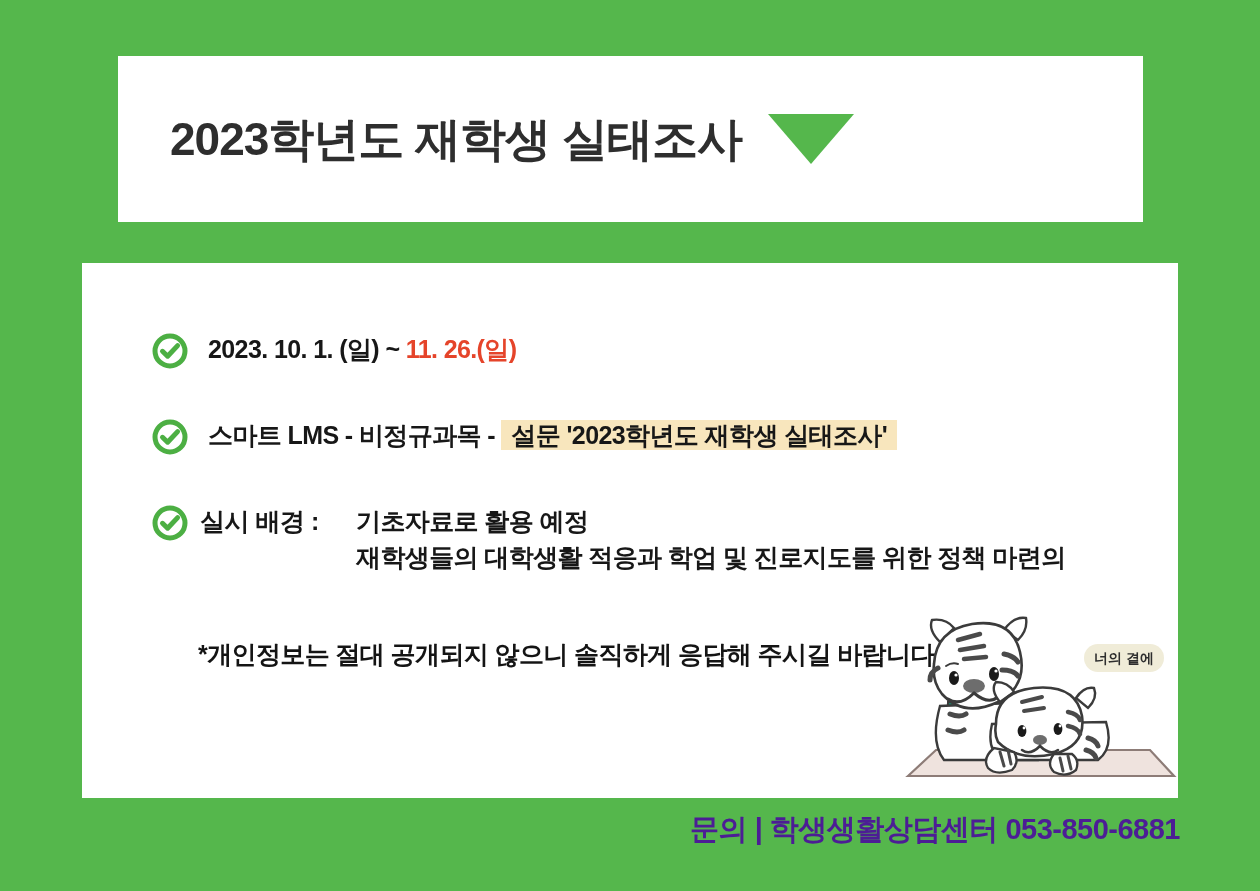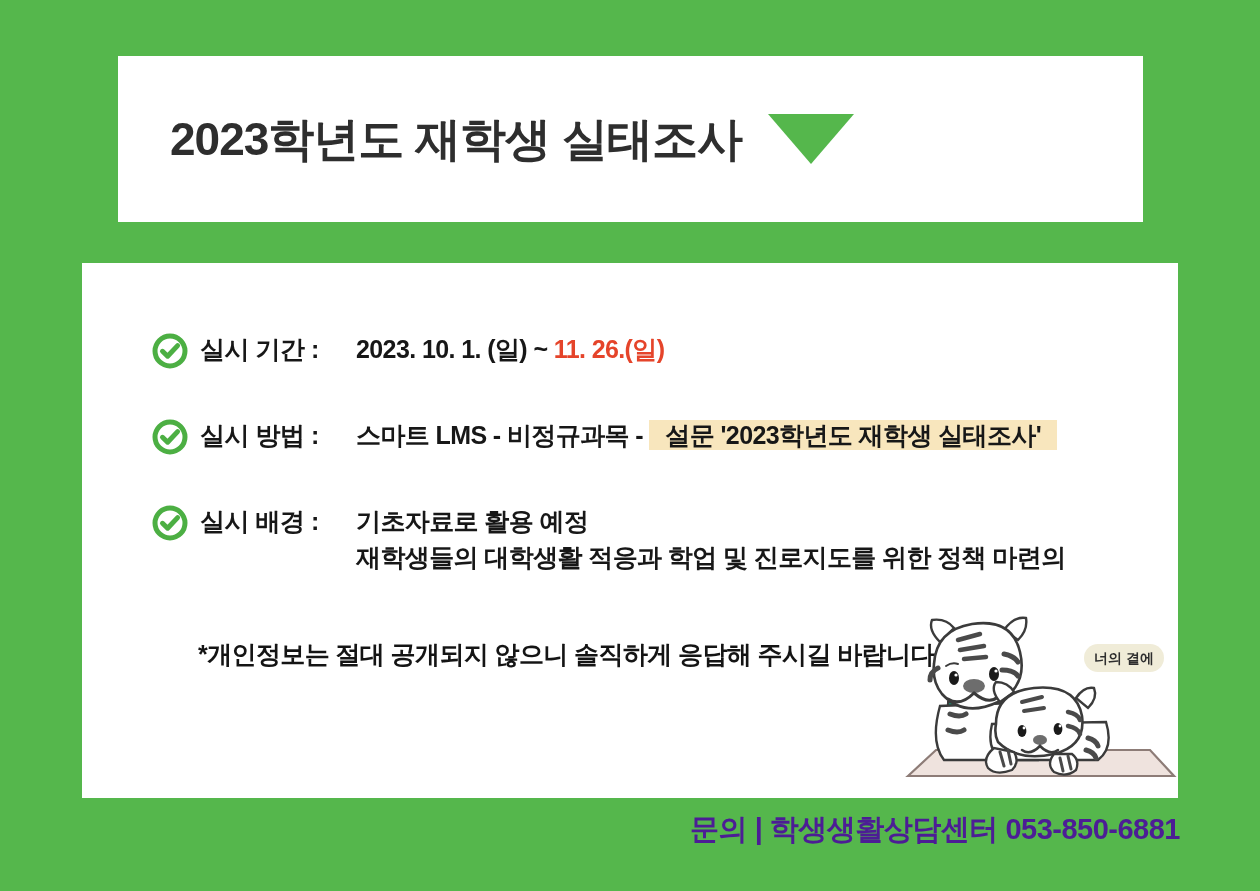--- a/index.html
+++ b/index.html
@@ -95,21 +95,21 @@
     font-size: 25px;
     font-weight: 900;
     color: #171717;
     letter-spacing: -0.6px;
     line-height: 1.45;
   }
   .row-value.indent-a { padding-left: 8px; }
   .val-red { color: #e5442a; margin-top: 20px; }
   .val-highlight {
     background: #f8e6bd;
-    padding: 1px 16px;
+    padding: 1px 10px;
   }
 
   .note-line {
     margin-top: 62px;
     margin-left: 46px;
     font-size: 25px;
     font-weight: 900;
     color: #141414;
     letter-spacing: -0.6px;
   }
@@ -149,32 +149,30 @@
 
   <div class="info-list">
 
     <div class="info-row">
       <span class="check-icon">
         <svg width="36" height="36" viewBox="0 0 36 36">
           <circle cx="18" cy="18" r="15" fill="none" stroke="#4caf43" stroke-width="5"></circle>
           <path d="M10.5 18.3 L15.6 23.2 L25.6 12.6" fill="none" stroke="#4caf43" stroke-width="5" stroke-linecap="round" stroke-linejoin="round"></path>
         </svg>
       </span>
-      <span class="row-label">실시 기간 :</span>
       <span class="row-value indent-a"><span>2023. 10. 1. (일) ~ </span><span class="val-red">11. 26.(일)</span></span>
     </div>
 
     <div class="info-row">
       <span class="check-icon">
         <svg width="36" height="36" viewBox="0 0 36 36">
           <circle cx="18" cy="18" r="15" fill="none" stroke="#4caf43" stroke-width="5"></circle>
           <path d="M10.5 18.3 L15.6 23.2 L25.6 12.6" fill="none" stroke="#4caf43" stroke-width="5" stroke-linecap="round" stroke-linejoin="round"></path>
         </svg>
       </span>
-      <span class="row-label">실시 방법 :</span>
       <span class="row-value indent-a"><span>스마트 LMS - 비정규과목 - </span><span class="val-highlight">설문 '2023학년도 재학생 실태조사'</span></span>
     </div>
 
     <div class="info-row">
       <span class="check-icon">
         <svg width="36" height="36" viewBox="0 0 36 36">
           <circle cx="18" cy="18" r="15" fill="none" stroke="#4caf43" stroke-width="5"></circle>
           <path d="M10.5 18.3 L15.6 23.2 L25.6 12.6" fill="none" stroke="#4caf43" stroke-width="5" stroke-linecap="round" stroke-linejoin="round"></path>
         </svg>
       </span>

